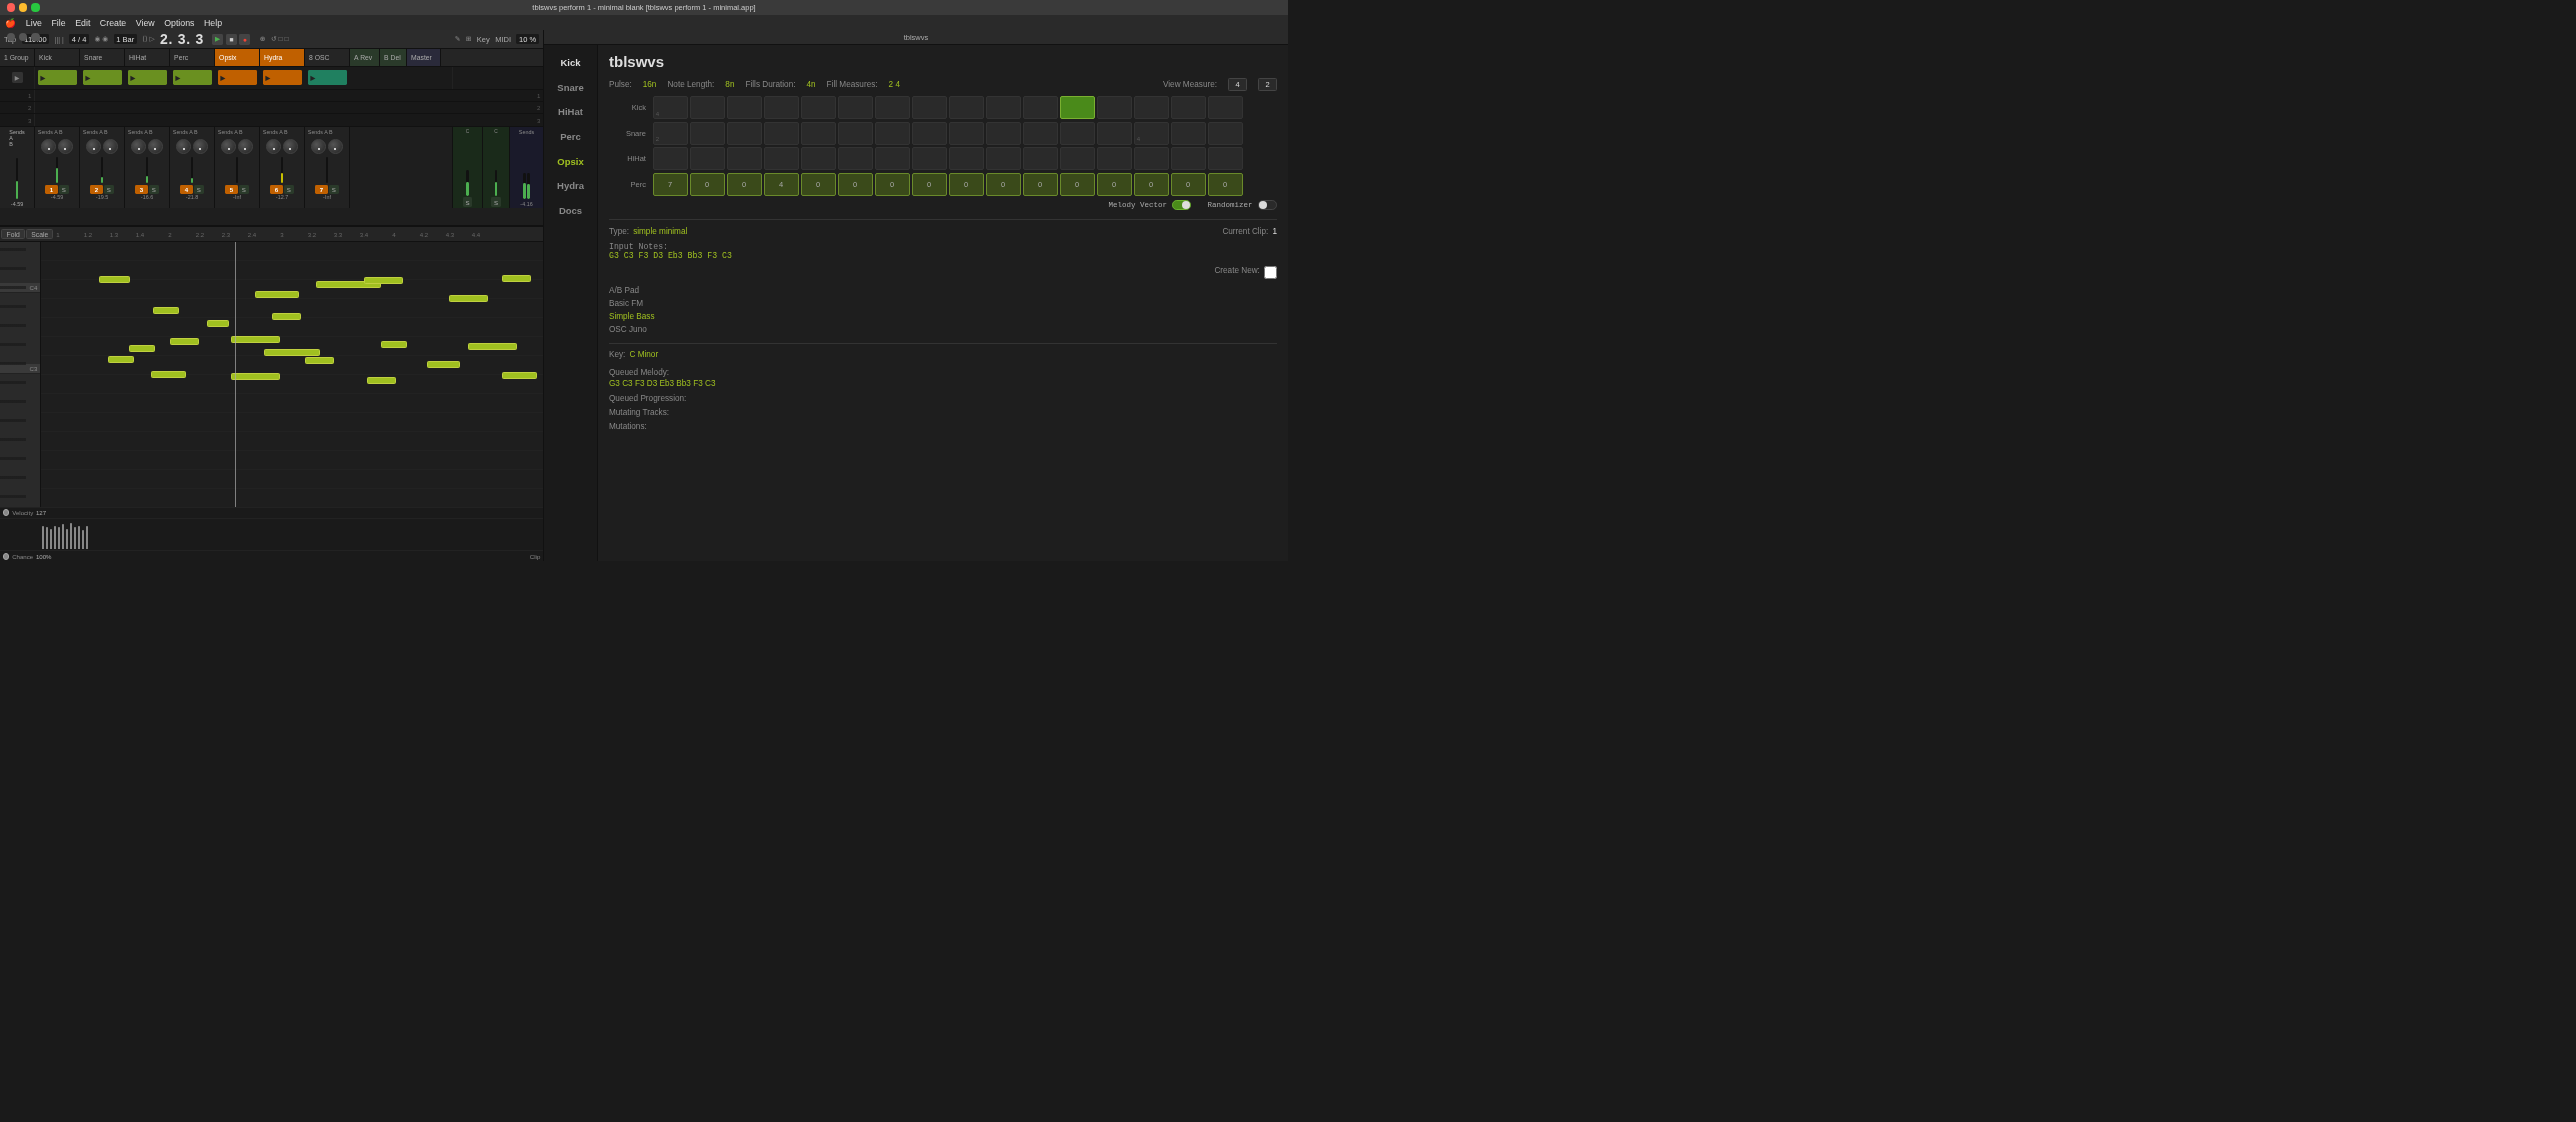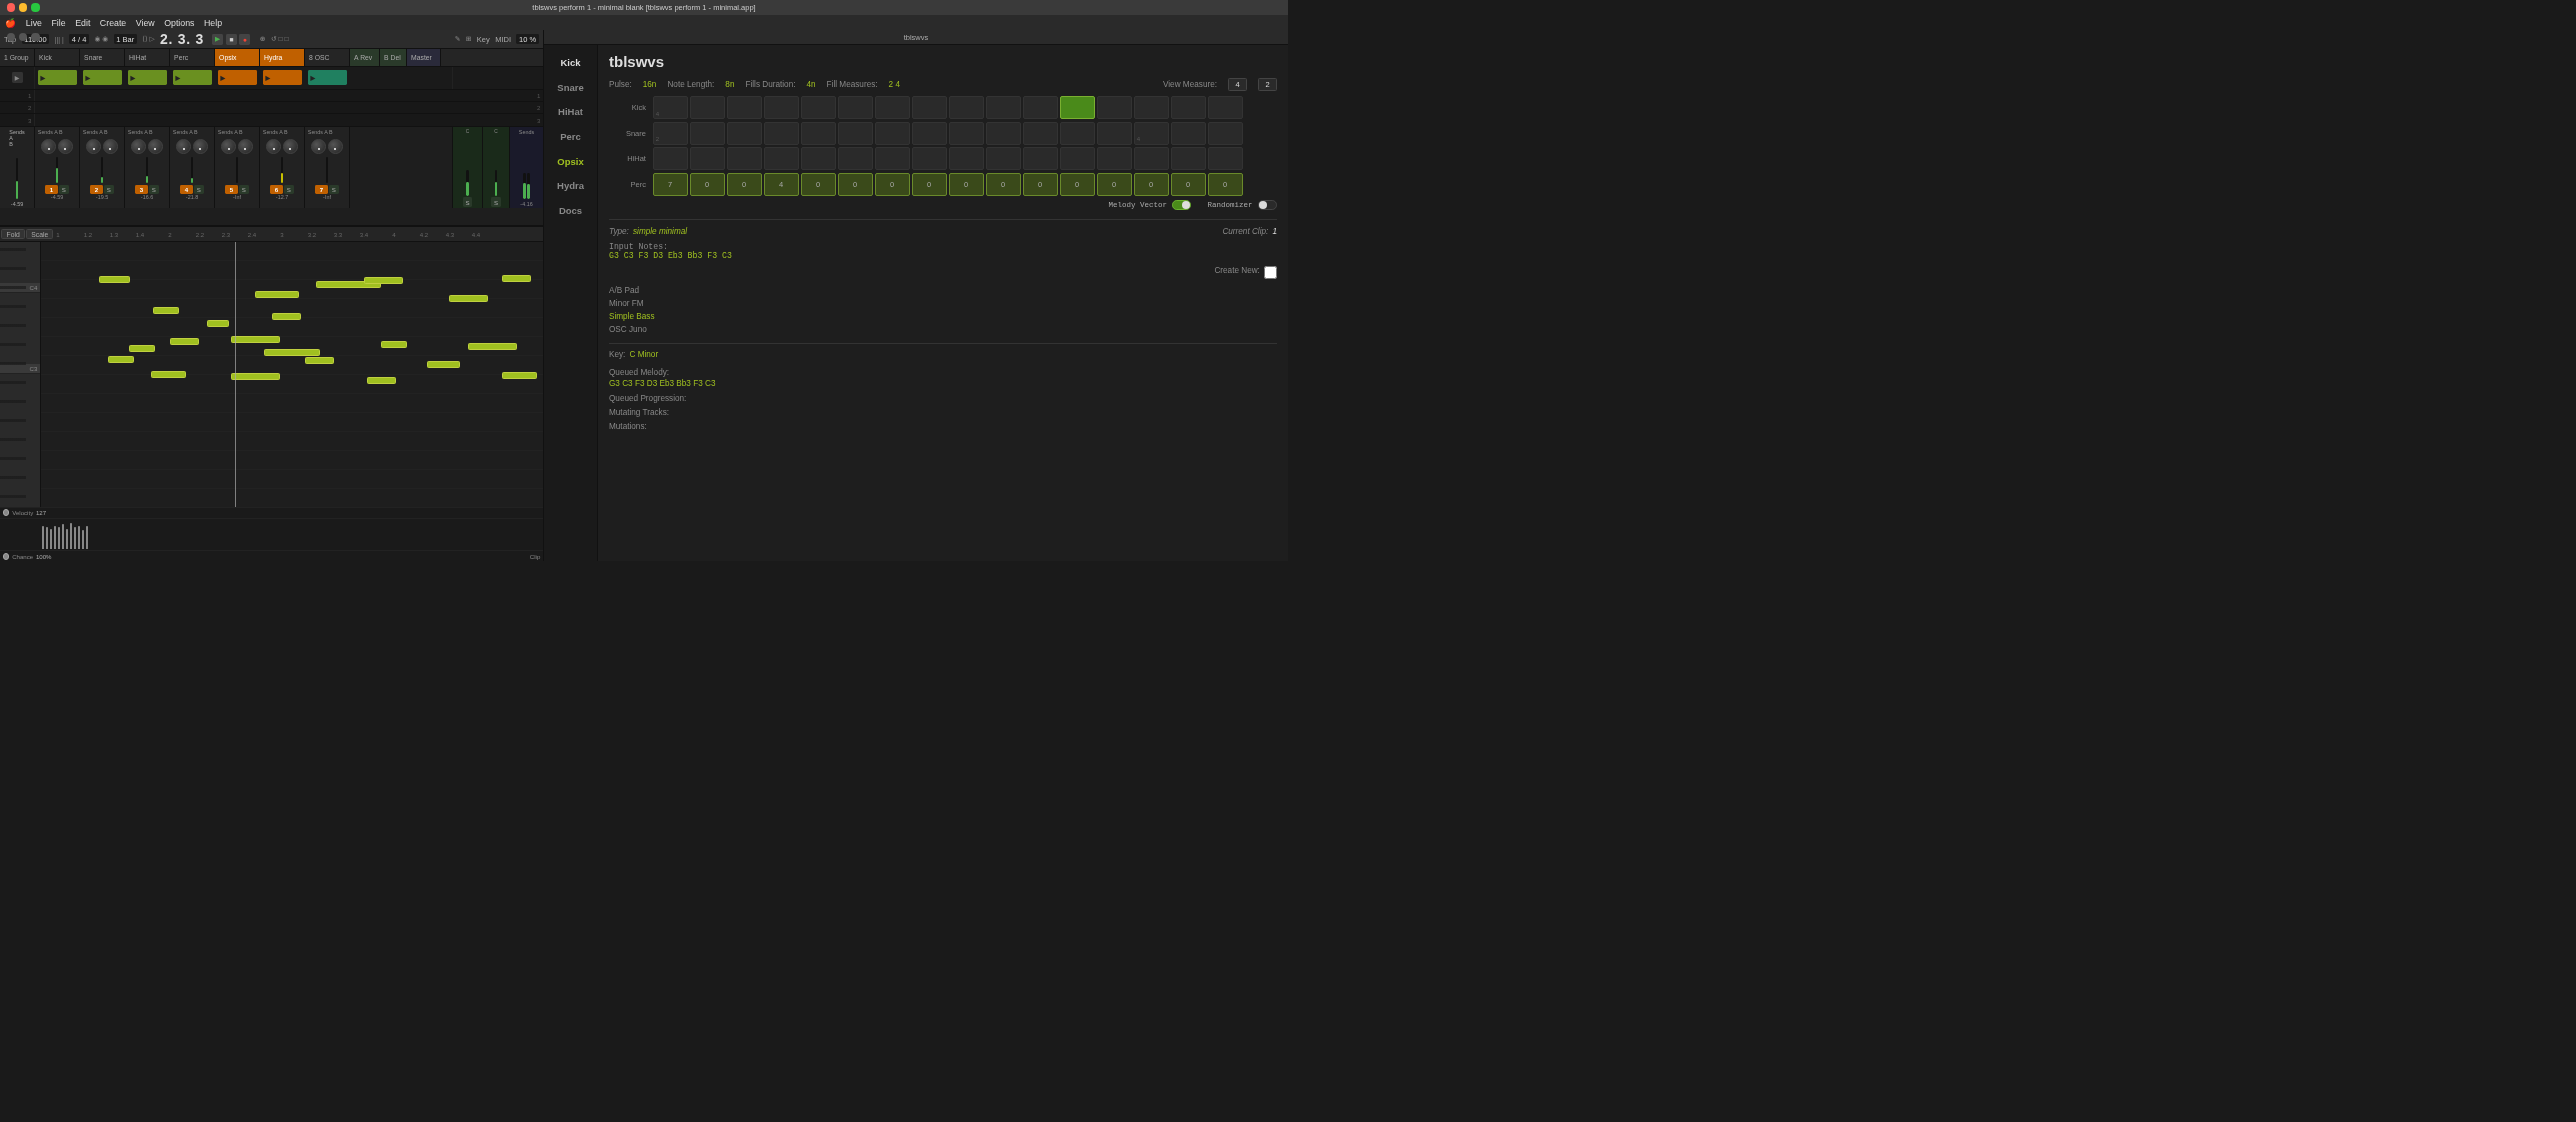--- a/index.html
+++ b/index.html
@@ -982,21 +982,21 @@
           <div class="melody-vector-row">
             <span class="mv-label">Randomizer</span>
             <div class="toggle-box off">
               <div class="toggle-knob off"></div>
             </div>
           </div>
         </div>
 
         <div class="section-divider"></div>
 
-        <div style="display:flex;align-items:baseline;gap:4.1px;margin-bottom:4.1px;justify-content:space-between;font-style:italic;">
+        <div style="display:flex;align-items:baseline;gap:4.1px;margin-bottom:4.1px;justify-content:space-between;">
           <div style="display:flex;align-items:baseline;gap:4.1px;">
             <span class="info-label">Type:</span>
             <span class="info-value">simple minimal</span>
           </div>
           <div style="display:flex;align-items:baseline;gap:4.1px;">
             <span class="info-label">Current Clip:</span>
             <span class="info-value white">1</span>
           </div>
         </div>
 
@@ -1006,21 +1006,21 @@
           <span class="info-value">G3  C3  F3  D3  Eb3  Bb3  F3  C3</span>
         </div>
 
         <div style="display:flex;align-items:center;gap:4.1px;margin-bottom:5.4px;justify-content:flex-end;">
           <span class="info-label">Create New:</span>
           <input type="checkbox" style="">
         </div>
 
         <div style="margin-bottom:6.8px;">
           <div class="preset-list-item">A/B Pad</div>
-          <div class="preset-list-item">Minor FM</div>
+          <div class="preset-list-item">Basic FM</div>
           <div class="preset-list-item active">Simple Bass</div>
           <div class="preset-list-item">OSC Juno</div>
         </div>
 
         <div class="section-divider"></div>
 
         <div style="display:flex;align-items:baseline;gap:4.1px;margin-bottom:5.4px;">
           <span class="info-label">Key:</span>
           <span class="info-value key-label">C Minor</span>
         </div>

